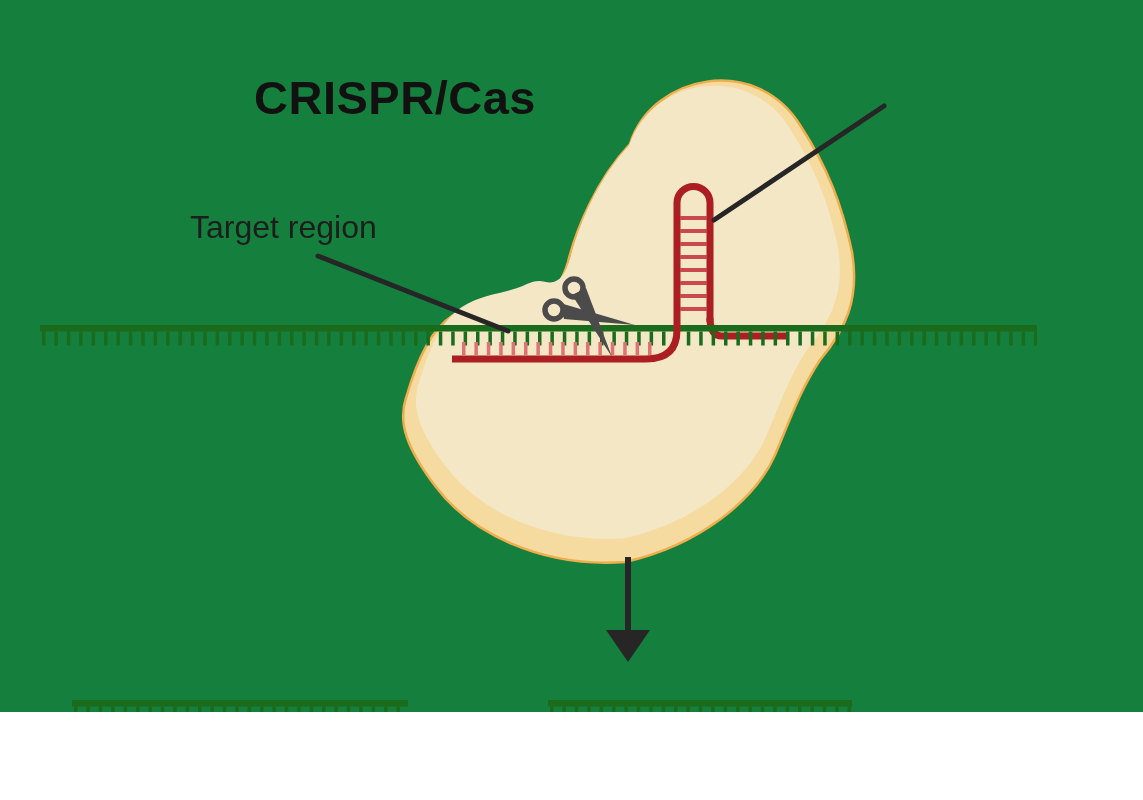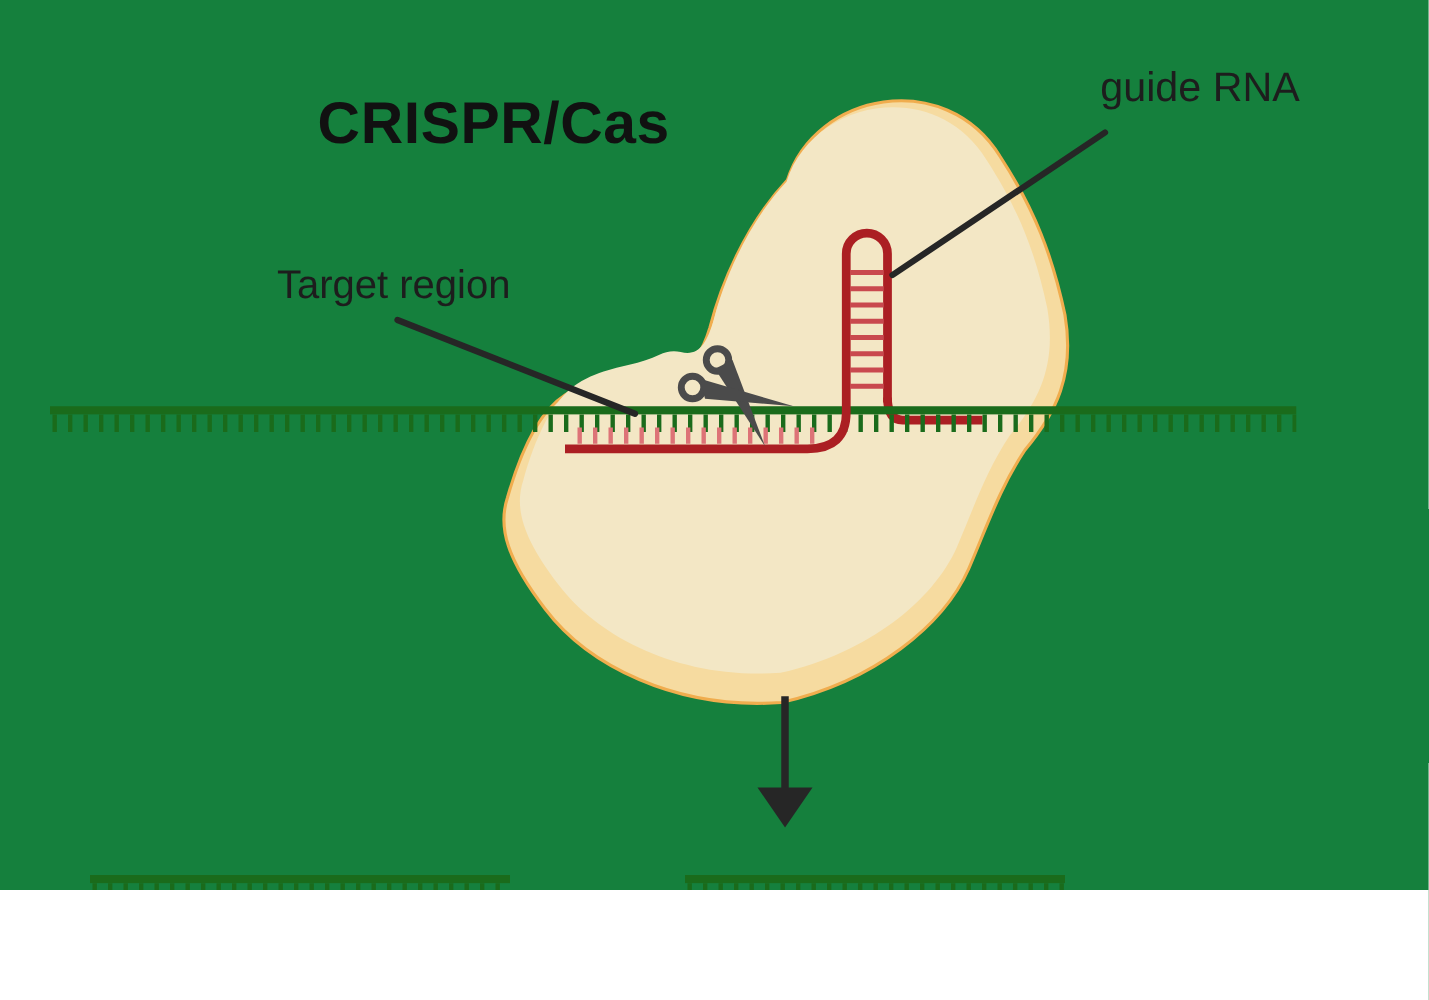--- a/index.html
+++ b/index.html
@@ -10,21 +10,21 @@
   .canvas svg{position:absolute;left:0;top:0;}
   .title{
     position:absolute;left:205px;top:70px;width:380px;text-align:center;
     font-size:47px;font-weight:bold;color:#111111;letter-spacing:.5px;
   }
   .guide-label{
     position:absolute;left:830px;top:48px;width:260px;text-align:center;
     font-size:33px;color:#1d1d1d;line-height:1.32;
   }
   .target-label{
-    position:absolute;left:190px;top:209px;width:250px;text-align:center;
+    position:absolute;left:190px;top:209px;width:250px;
     font-size:32px;color:#1d1d1d;
   }
   
   .blob-outer{fill:var(--protein-fill);stroke:var(--protein-outline);stroke-width:2.5;}
   .blob-inner{fill:var(--protein-inner);stroke:none;}
   .dna-bar{fill:var(--dna-green);}
   .dna-teeth{stroke:var(--dna-green);stroke-width:14;stroke-dasharray:3.5 8.9;fill:none;}
   .grna-line{stroke:var(--grna-red);stroke-width:7;fill:none;stroke-linecap:butt;}
   .grna-rung{stroke:var(--grna-rung-red);stroke-width:4;}
   .pair-teeth{stroke:var(--grna-pair-salmon);stroke-width:13;stroke-dasharray:3.5 8.9;fill:none;}
@@ -123,18 +123,17 @@
       <g>
         <rect class="dna-bar" x="745" y="745" width="357" height="6.5"></rect>
         <line class="dna-teeth" x1="747" y1="758.5" x2="1102" y2="758.5"></line>
       </g>
     </g>
   </svg>
 
   <div class="title">CRISPR/Cas</div>
 
   <div class="guide-label">
-    <div>guide RNA</div>
   </div>
 
   <div class="target-label">Target region</div>
 
 </div>
 
 </body></html>

